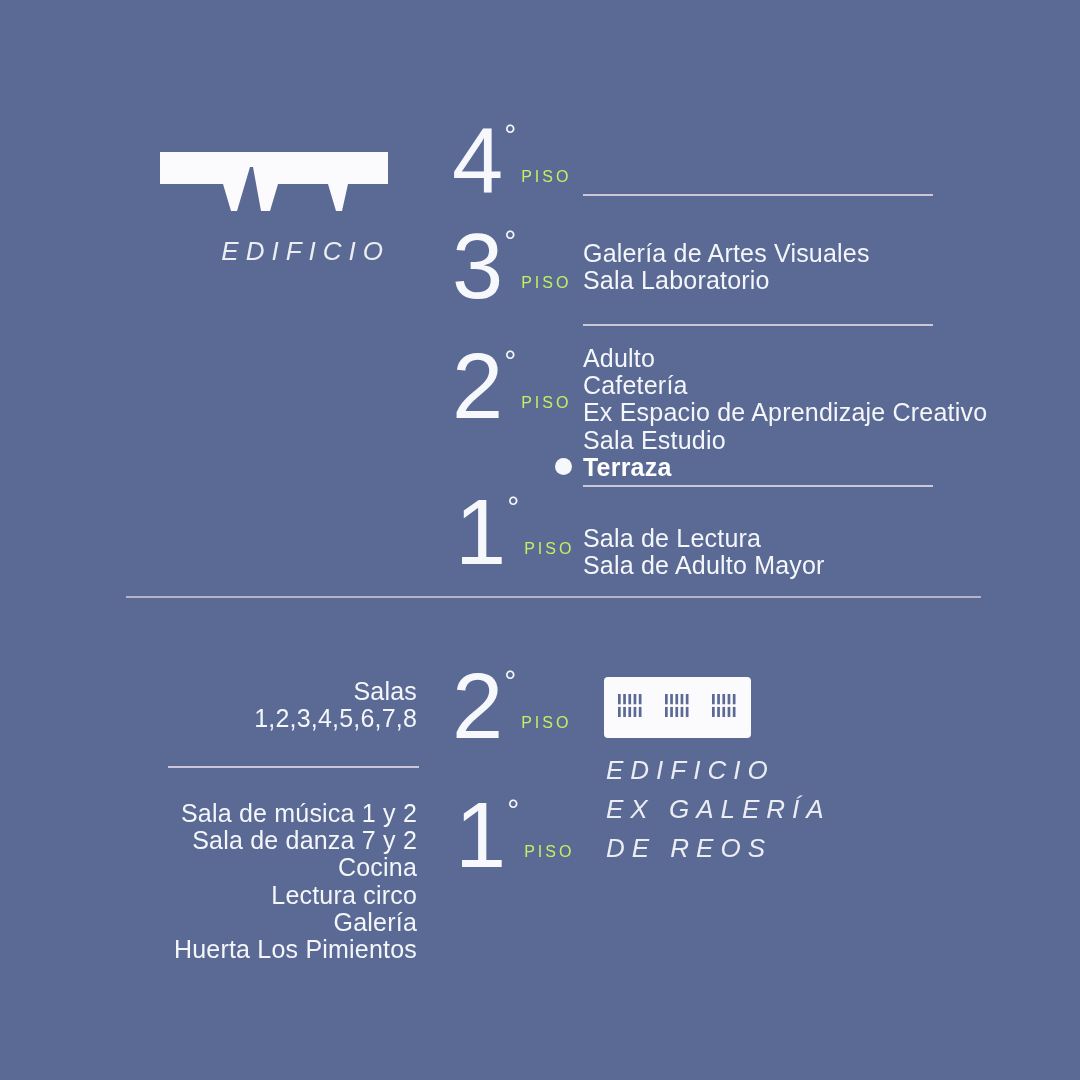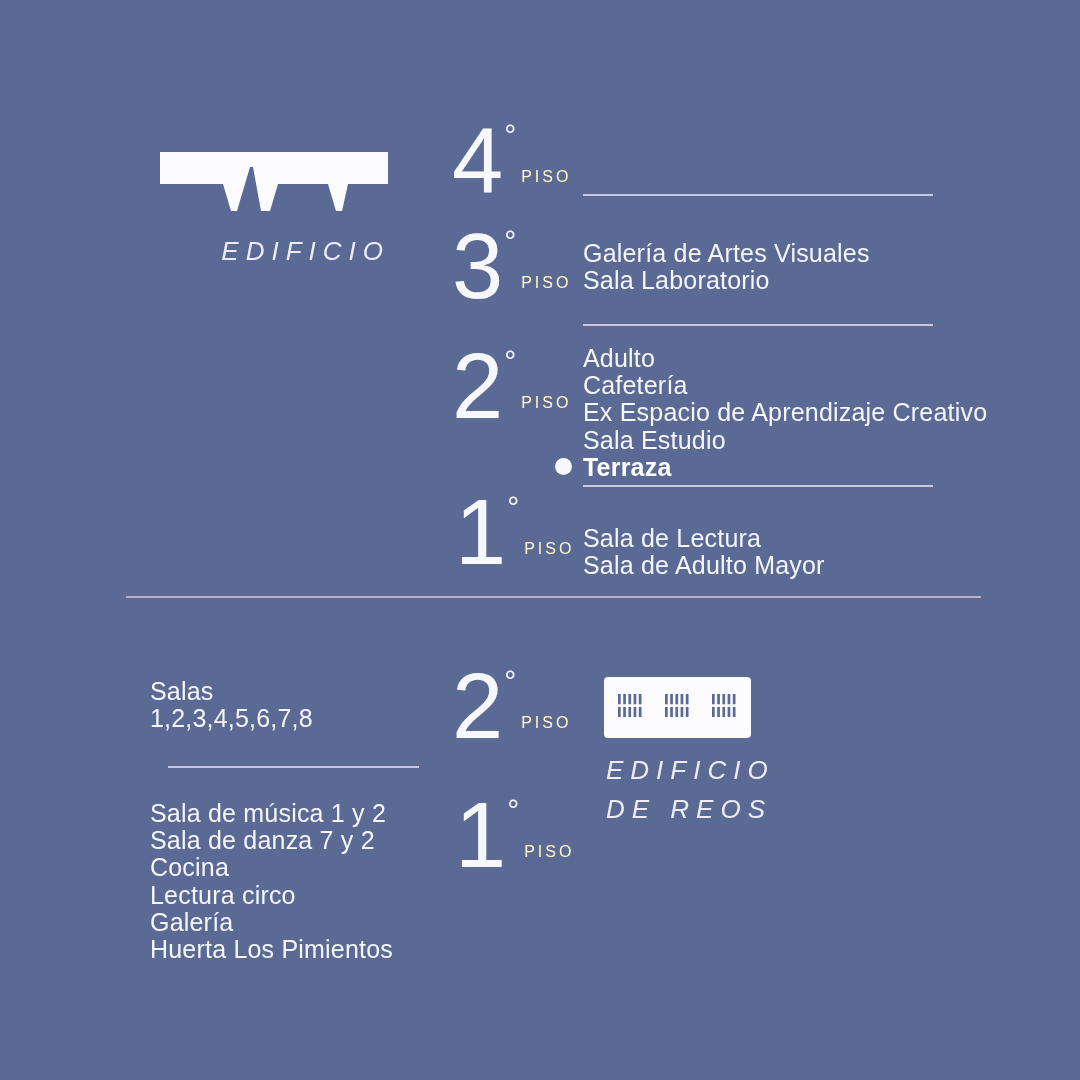--- a/index.html
+++ b/index.html
@@ -46,21 +46,21 @@
   .fdeg{
     font-size:30px;
     font-weight:200;
     line-height:1;
     margin:-2px 0 0 3px;
   }
   .fpiso{
     font-size:16px;
     font-weight:400;
     letter-spacing:3px;
-    color:#fef9c3;
+    color:#bef264;
     margin:46px 0 0 5px;
   }
   
   .rooms{
     position:absolute;
     font-size:25px;
     line-height:27.2px;
     color:#f4f6fa;
     letter-spacing:0.2px;
     white-space:nowrap;
@@ -83,21 +83,21 @@
   .rule-1{left:583px;top:194px;width:350px;}
   .rule-2{left:583px;top:324px;width:350px;}
   .rule-3{left:583px;top:485px;width:350px;}
   .rule-salas{left:168px;top:766px;width:251px;background:var(--underline,#cbc7d8);}
   .divider-main{
     position:absolute;
     left:126px;top:596px;width:855px;height:2.4px;
     background:var(--divider,#b9b1c5);
   }
   
-  .rooms-right{}
+  .rooms-right{text-align:right;}
 </style>
 </head>
 <body>
 
 <div class="poster" style="--bg: #5a6a95; --underline: #cbc7d8; --divider: #b9b1c5;">
 
   <svg class="icon-difusion" viewBox="0 0 228 60" xmlns="http://www.w3.org/2000/svg">
     <polygon fill="#fbfbfd" points="0,0 228,0 228,32 188,32 182,59 176,59 168,32 118,32 110,59 101,59 93,15 90,15 77,59 71,59 63,32 0,32"></polygon>
   </svg>
 
@@ -196,16 +196,17 @@
     <div class="room">Sala de música 1 y 2</div>
     <div class="room">Sala de danza 7 y 2</div>
     <div class="room">Cocina</div>
     <div class="room">Lectura circo</div>
     <div class="room">Galería</div>
     <div class="room">Huerta Los Pimientos</div>
   </div>
 
   <div class="bld-title title-galeria">
     <div>EDIFICIO</div>
+    <div>EX GALERÍA</div>
     <div>DE REOS</div>
   </div>
 
 </div>
 
 </body></html>

